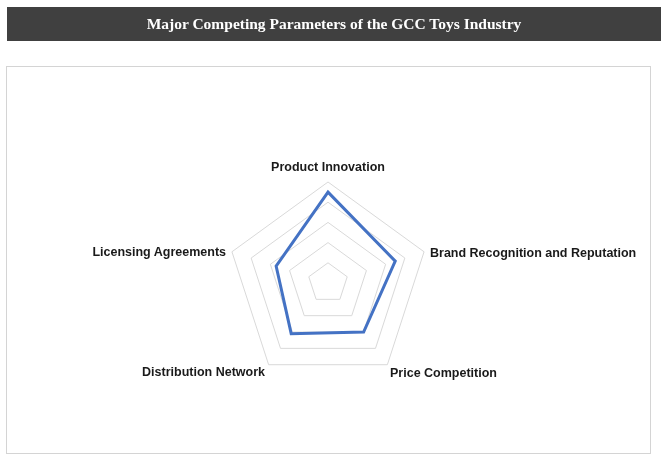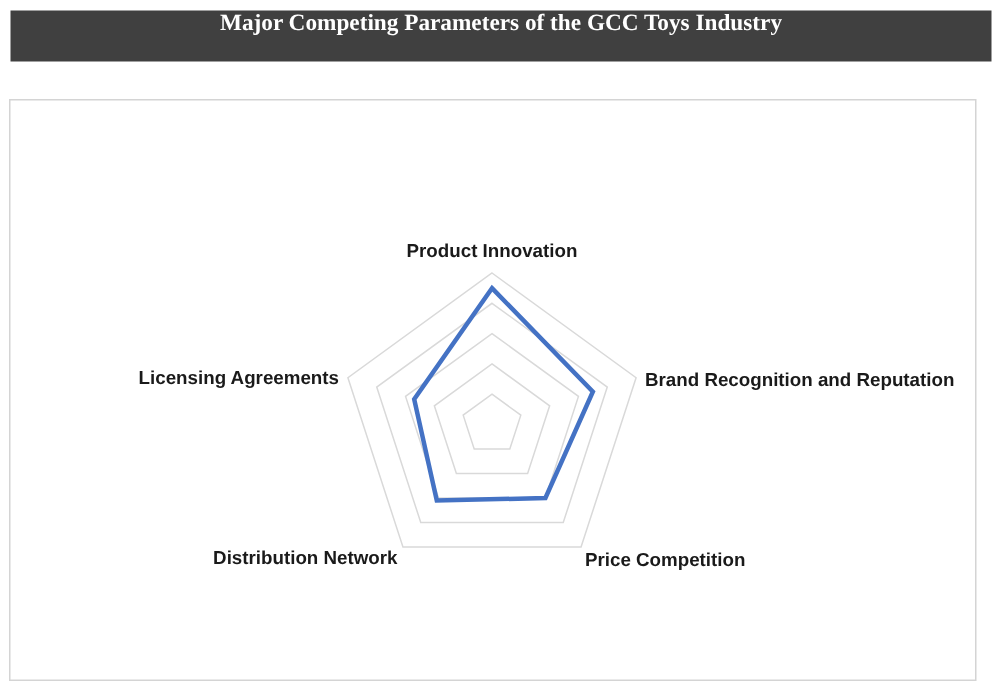--- a/index.html
+++ b/index.html
@@ -1,20 +1,20 @@
 <!DOCTYPE html>
 <html><head>
 <meta charset="utf-8">
 <style>
   html, body { margin: 0; padding: 0; background: #ffffff; }
   body { width: 668px; height: 465px; position: relative; overflow: hidden; font-family: "Liberation Sans", "DejaVu Sans", sans-serif; }
   .header {
     position: absolute; left: 7px; top: 7px; width: 654px; height: 34px;
     background: #404040; color: #ffffff;
-    display: flex; justify-content: center;
+    display: flex; align-items: center; justify-content: center;
     font-family: "Liberation Serif", "DejaVu Serif", serif; font-weight: bold; font-size: 15.5px;
   }
   .frame {
     position: absolute; left: 6px; top: 66px; width: 643px; height: 386px;
     border: 1px solid #d4d4d4; background: #ffffff;
   }
   svg.radar { position: absolute; left: 0; top: 0; }
   .axis-label { font-family: "Liberation Sans", "DejaVu Sans", sans-serif; font-size: 12.5px; font-weight: bold; fill: #1a1a1a; }
 </style>
 </head>

